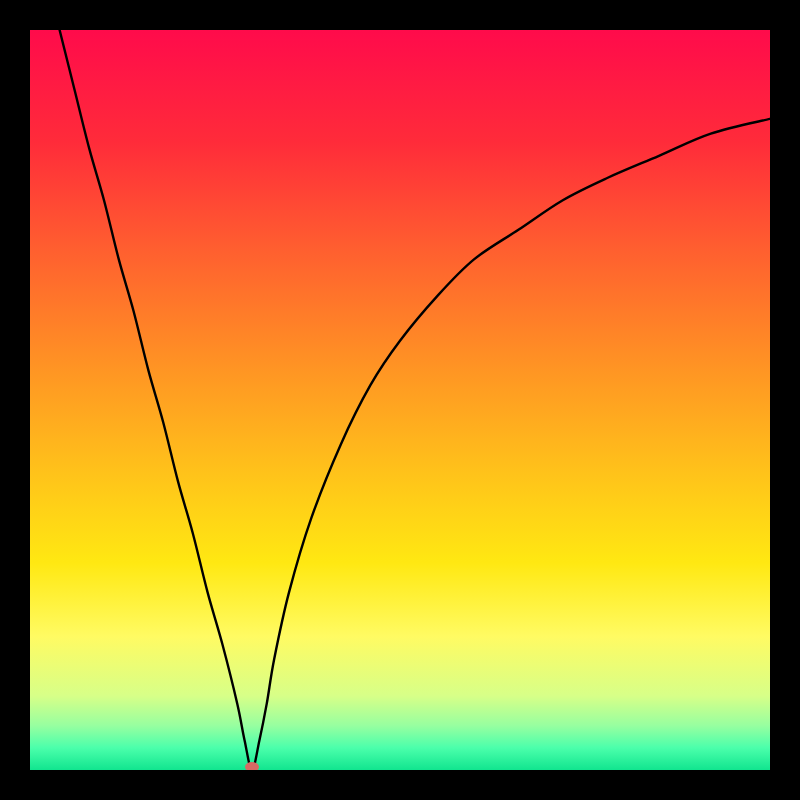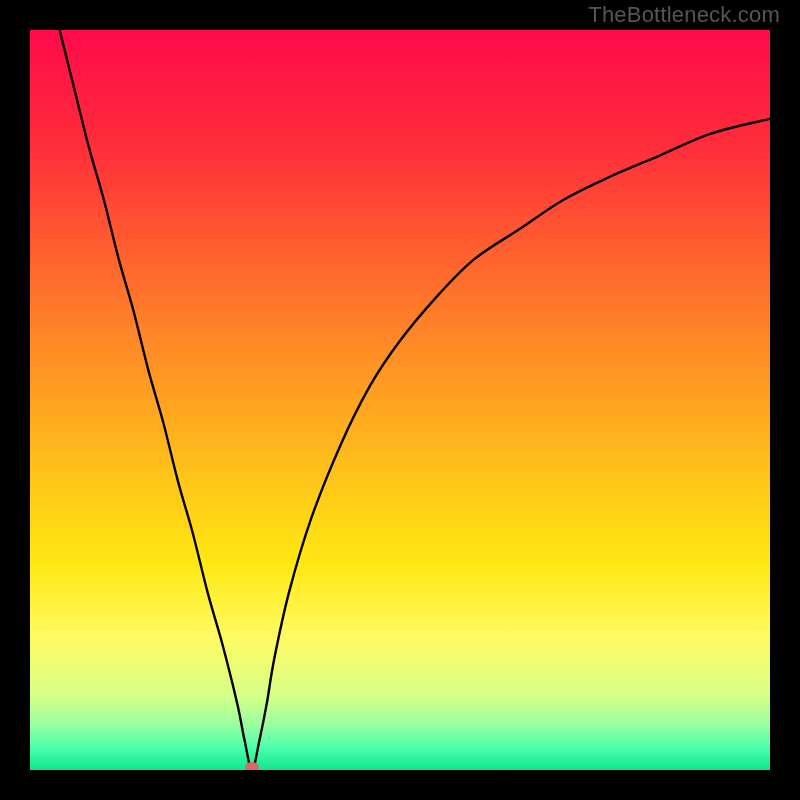--- a/index.html
+++ b/index.html
@@ -37,21 +37,20 @@
   .plot-area svg {
     display: block;
     width: 740px;
     height: 740px;
   }
 </style>
 </head>
 <body>
 
 <div class="frame">
-  <div class="watermark">TheBottleneck.com</div>
 
   <div class="plot-area">
     <svg id="chart-svg" viewBox="0 0 740 740">
       <defs>
         <linearGradient id="bg-grad" x1="0" y1="0" x2="0" y2="1">
             <stop offset="0%" stop-color="#ff0b4b"></stop>
             <stop offset="15%" stop-color="#ff2b3a"></stop>
             <stop offset="30%" stop-color="#ff602f"></stop>
             <stop offset="45%" stop-color="#ff9224"></stop>
             <stop offset="60%" stop-color="#ffc31a"></stop>

